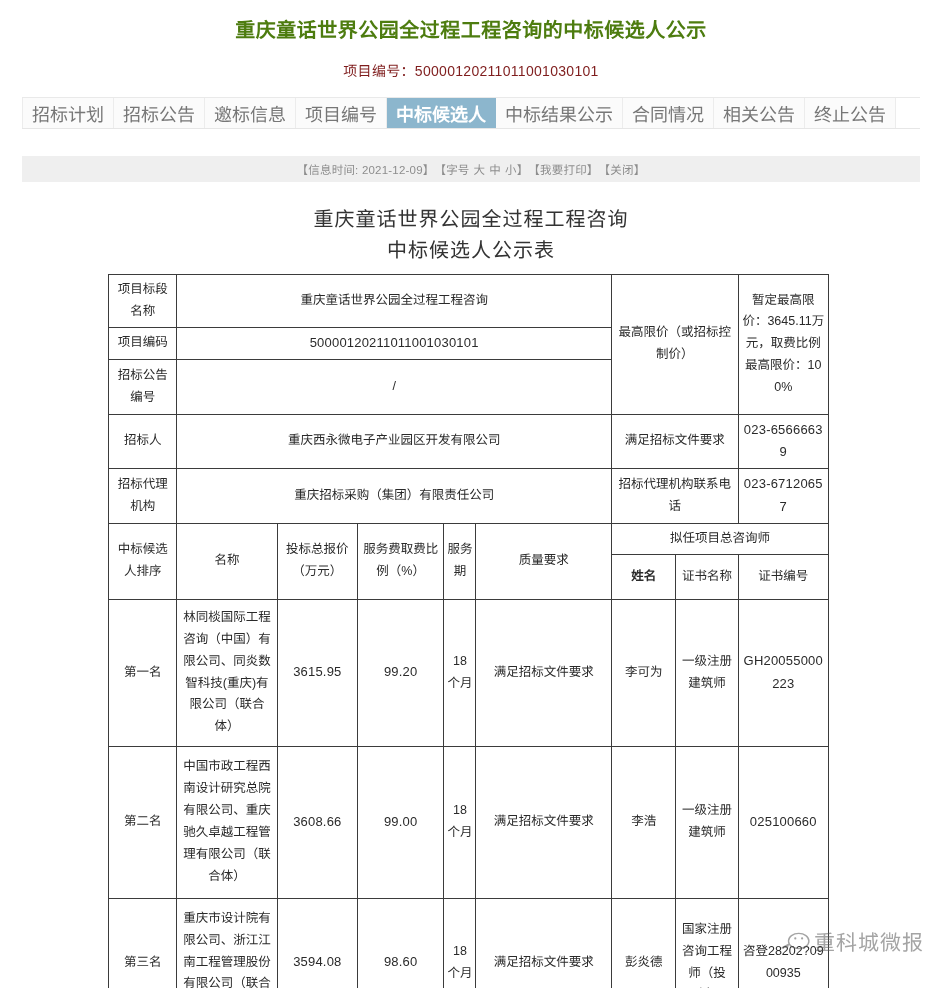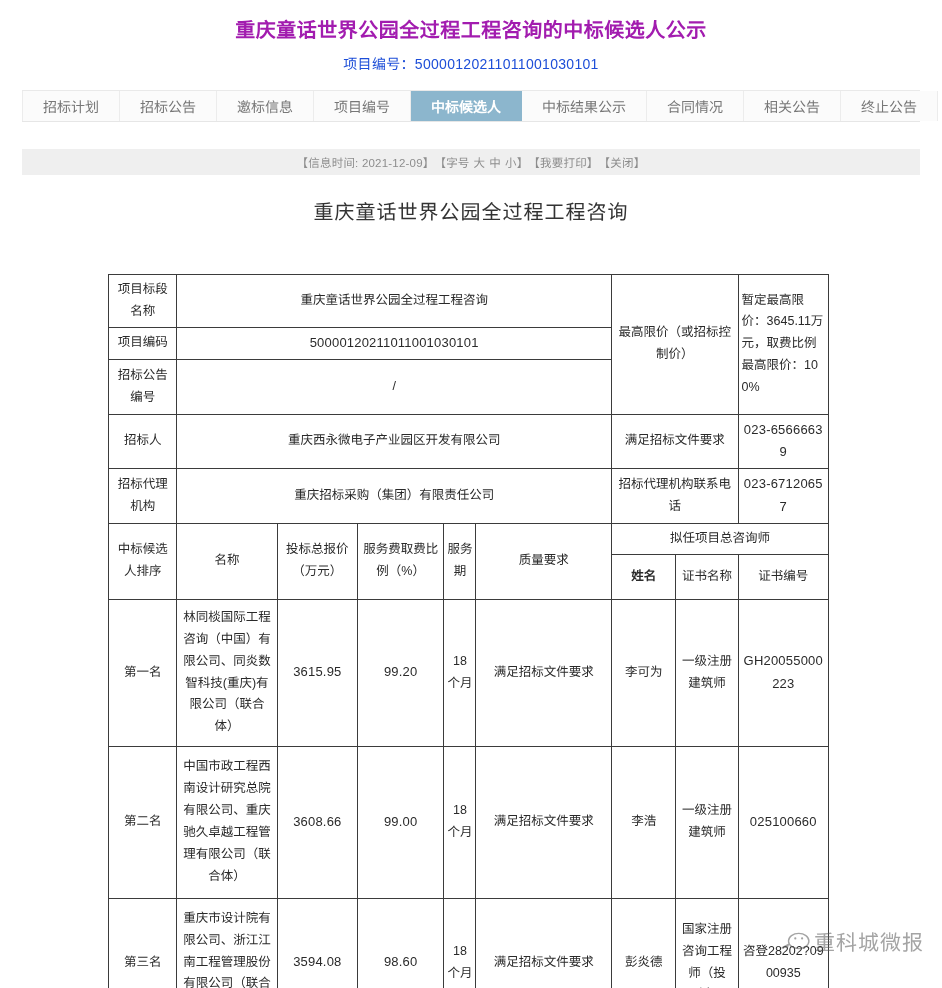--- a/index.html
+++ b/index.html
@@ -15,50 +15,50 @@
     font-family: "Liberation Sans", "DejaVu Sans", sans-serif;
     color: #222222;
     position: relative;
   }
 
   
   .page-title {
     text-align: center;
     font-size: 20px;
     font-weight: bold;
-    color: #a21caf;
+    color: #4d7c0f;
     letter-spacing: 0.5px;
     padding-top: 17px;
     line-height: 1.3;
   }
   .project-code {
     text-align: center;
     font-size: 14px;
-    color: #1d4ed8;
-    margin-top: 10px;
+    color: #7f1d1d;
+    margin-top: 17px;
     letter-spacing: 0.3px;
   }
 
   
   .tabbar {
     margin: 17px 22px 0 22px;
     display: flex;
     align-items: stretch;
     border-top: 1px solid #e9e9e9;
     border-bottom: 1px solid #e6e6e6;
     height: 30px;
     background: #ffffff;
   }
   .tab {
     flex: 0 0 auto;
     display: flex;
     align-items: center;
     justify-content: center;
-    padding: 0 20px;
-    font-size: 14px;
+    padding: 0 9px;
+    font-size: 18px;
     color: #777777;
     background: #fbfbfb;
     border-right: 1px solid #ececec;
     white-space: nowrap;
     cursor: pointer;
     user-select: none;
   }
   .tab:first-child { border-left: 1px solid #ececec; }
   .tab.active {
     background: #8cb6cd;
@@ -191,20 +191,21 @@
     <span class="seg clickable">大</span>
     <span class="seg clickable">中</span>
     <span class="seg clickable">小】</span>
   </span>
   <span class="seg clickable">【我要打印】</span>
   <span class="seg clickable">【关闭】</span>
 </div>
 
 <div class="doc-head">
   <div class="l1">重庆童话世界公园全过程工程咨询</div>
+  <div class="l2">中标候选人公示表</div>
 </div>
 
 <div class="tbl-wrap">
   <table class="main">
     <colgroup>
       <col class="c-rank">
         <col class="c-name">
         <col class="c-price">
         <col class="c-rate">
       <col class="c-term">
@@ -212,21 +213,21 @@
         <col class="c-pname">
         <col class="c-cert">
         <col class="c-certno">
     </colgroup>
     <tbody>
 
       <tr>
         <td class="lbl tight">项目标段名称</td>
         <td colspan="5">重庆童话世界公园全过程工程咨询</td>
         <td colspan="2" rowspan="3" class="tight left-pad">最高限价（或招标控制价）</td>
-        <td rowspan="3" class="tight left-pad" style="text-align:left;">暂定最高限价：3645.11万元，取费比例最高限价：100%</td>
+        <td rowspan="3" class="tight left-pad" style="text-align:center;">暂定最高限价：3645.11万元，取费比例最高限价：100%</td>
       </tr>
 
       <tr>
         <td class="lbl tight">项目编码</td>
         <td colspan="5" class="num">50000120211011001030101</td>
       </tr>
 
       <tr>
         <td class="lbl tight">招标公告编号</td>
         <td colspan="5" style="height:46px;">/</td>

